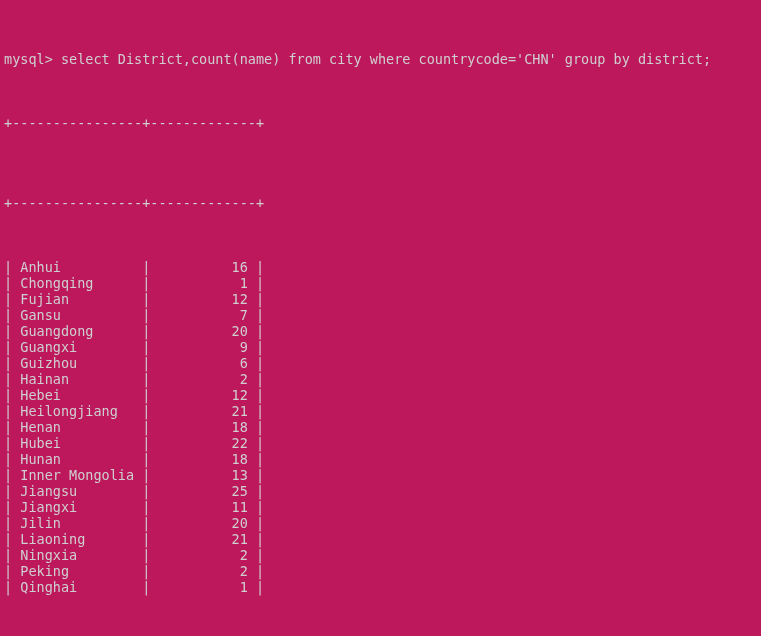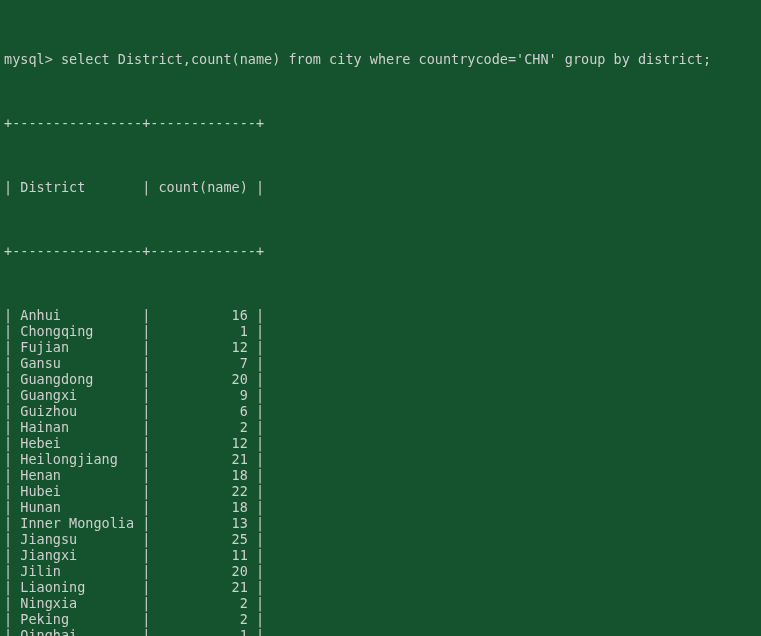--- a/index.html
+++ b/index.html
@@ -9,21 +9,21 @@
   }
   body {
     width: 761px;
     height: 636px;
     overflow: hidden;
     font-family: "DejaVu Sans Mono", "Liberation Mono", monospace;
   }
   #terminal {
     width: 761px;
     height: 636px;
-    background: #14532d;
+    background: #be185d;
     color: #cfcfcf;
     font-family: "DejaVu Sans Mono", "Liberation Mono", monospace;
     font-size: 13.5px;
     line-height: 16px;
     padding: 3px 0 0 4px;
     box-sizing: border-box;
     white-space: pre;
     letter-spacing: 0px;
   }
   .line {
@@ -34,21 +34,20 @@
 </style>
 </head>
 <body>
 
 <div id="terminal">
 
   <div class="line"><span>mysql&gt; </span><span>select District,count(name) from city where countrycode='CHN' group by district;</span></div>
 
   <div class="line">+----------------+-------------+</div>
 
-  <div class="line">| District       | count(name) |</div>
 
   <div class="line">+----------------+-------------+</div>
 
   <div id="table-body"><div class="line">| Anhui          |          16 |</div><div class="line">| Chongqing      |           1 |</div><div class="line">| Fujian         |          12 |</div><div class="line">| Gansu          |           7 |</div><div class="line">| Guangdong      |          20 |</div><div class="line">| Guangxi        |           9 |</div><div class="line">| Guizhou        |           6 |</div><div class="line">| Hainan         |           2 |</div><div class="line">| Hebei          |          12 |</div><div class="line">| Heilongjiang   |          21 |</div><div class="line">| Henan          |          18 |</div><div class="line">| Hubei          |          22 |</div><div class="line">| Hunan          |          18 |</div><div class="line">| Inner Mongolia |          13 |</div><div class="line">| Jiangsu        |          25 |</div><div class="line">| Jiangxi        |          11 |</div><div class="line">| Jilin          |          20 |</div><div class="line">| Liaoning       |          21 |</div><div class="line">| Ningxia        |           2 |</div><div class="line">| Peking         |           2 |</div><div class="line">| Qinghai        |           1 |</div></div>
 
   
 
   
 
   

